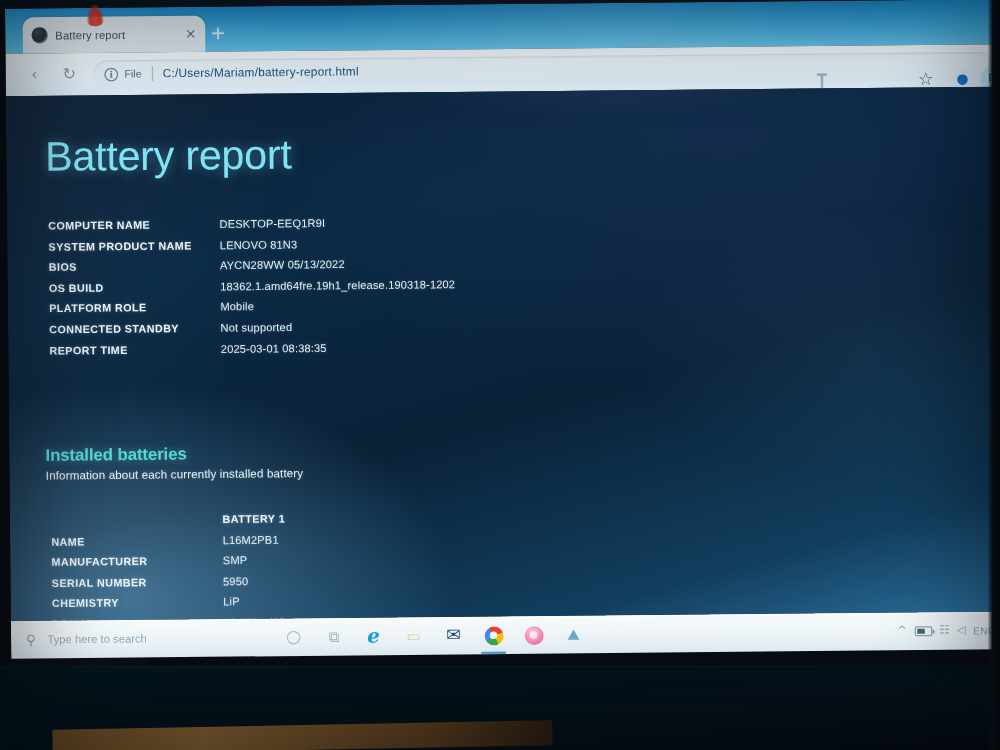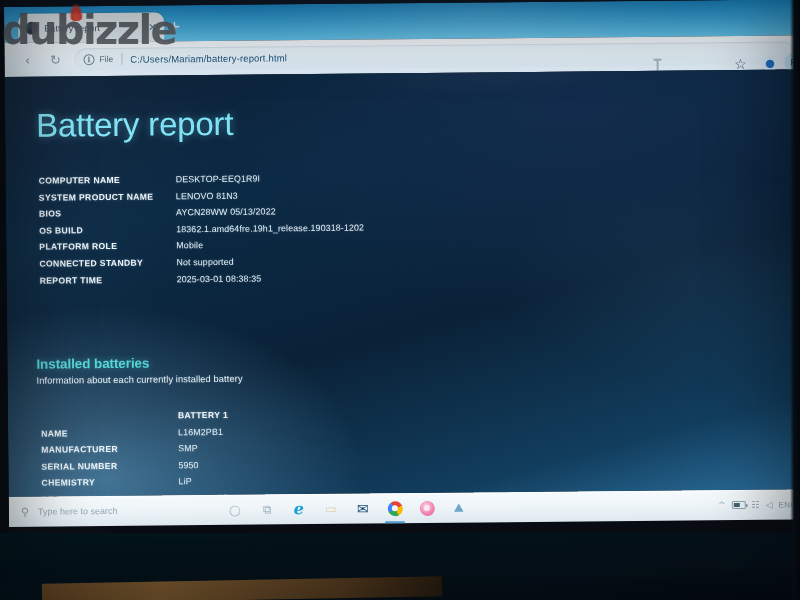--- a/index.html
+++ b/index.html
@@ -470,17 +470,16 @@
     <div id="glare"></div>
   </div>
 
   <div id="bezel-hairline"></div>
   <div id="bezel-bottom"></div>
   <div id="desk-wood"></div>
   <div id="bezel-right"></div>
 
   <div id="watermark">
     <div id="wm-flame"></div>
-    <div id="wm-text">dubizzle</div>
   </div>
 
   <div id="vignette"></div>
 </div>
 
 </body></html>

